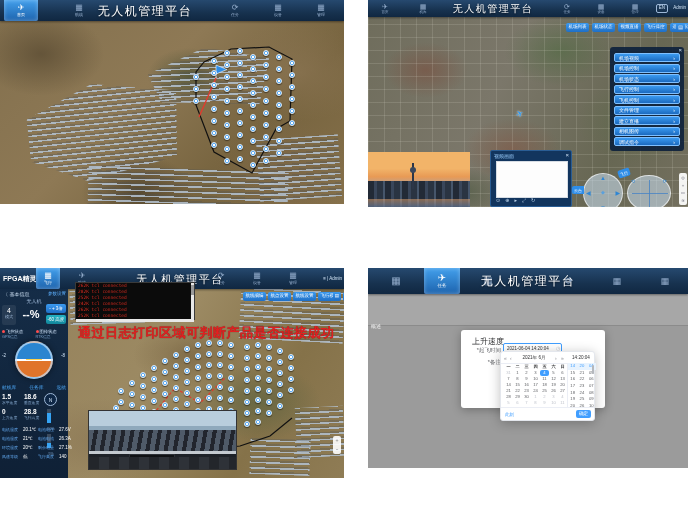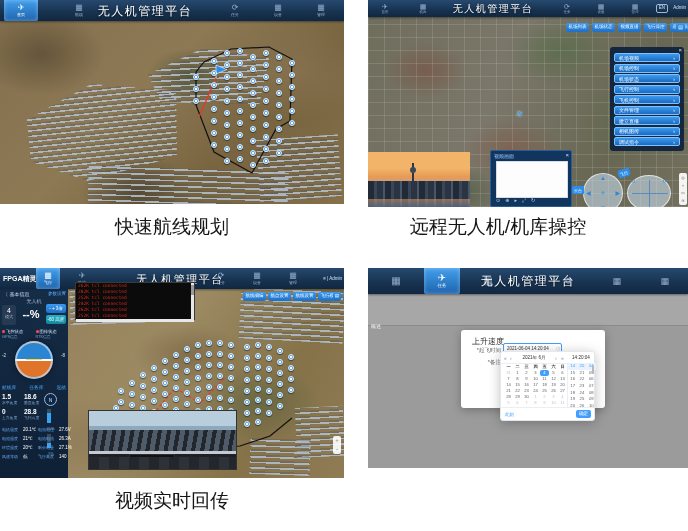--- a/index.html
+++ b/index.html
@@ -151,21 +151,20 @@
             <div class="ti" style="font-size:8px">▦</div>
             <div class="tl" style="font-size:4px">设备</div>
           </div>
           <div class="tab" style="width:34px;height:21px">
             <div class="ti" style="font-size:8px">▦</div>
             <div class="tl" style="font-size:4px">管理</div>
           </div>
         </div>
     </div>
   </section>
-  <div class="cap" style="left:0;top:214px;width:344px">快速航线规划</div>
 
   <section class="shot" id="shotB" style="left:368px;top:0;width:320px;height:207px">
     <div class="map" style="top:17px;height:190px;background:
         repeating-linear-gradient(90deg, rgba(222,220,206,.16) 0 1px, rgba(0,0,0,0) 1px 16px),
         repeating-linear-gradient(0deg, rgba(222,220,206,.16) 0 1px, rgba(0,0,0,0) 1px 13px),
         radial-gradient(60px 40px at 18% 28%, rgba(122,79,63,.6), rgba(0,0,0,0) 70%),
         radial-gradient(80px 50px at 60% 18%, rgba(79,106,65,.6), rgba(0,0,0,0) 70%),
         radial-gradient(70px 45px at 45% 70%, rgba(131,88,70,.6), rgba(0,0,0,0) 70%),
         radial-gradient(90px 60px at 85% 55%, rgba(92,107,74,.6), rgba(0,0,0,0) 70%),
         radial-gradient(50px 35px at 30% 92%, rgba(70,85,60,.6), rgba(0,0,0,0) 70%),
@@ -291,21 +290,20 @@
           </div>
           <div class="tab" style="width:26px;height:17px">
             <div class="ti" style="font-size:7px">▦</div>
             <div class="tl" style="font-size:3.5px">管理</div>
           </div>
         </div>
       <div style="position:absolute;right:20px;top:4px;border:1px solid #9db8d8;border-radius:2px;color:#cfe2f5;font-size:4.5px;padding:1px 2px;line-height:1">EN</div>
       <div style="position:absolute;right:2px;top:5px;color:#cfe2f5;font-size:4.5px">Admin</div>
     </div>
   </section>
-  <div class="cap" style="left:368px;top:214px;width:260px">远程无人机/机库操控</div>
 
   <section class="shot" id="shotC" style="left:0;top:268px;width:344px;height:210px">
     <div class="map" style="top:21px;height:189px;background:
         radial-gradient(90px 55px at 75% 60%, rgba(85,96,62,.6), rgba(0,0,0,0) 70%),
         radial-gradient(110px 60px at 30% 80%, rgba(138,118,84,.7), rgba(0,0,0,0) 70%),
         radial-gradient(80px 45px at 55% 35%, rgba(120,100,66,.7), rgba(0,0,0,0) 70%),
         linear-gradient(120deg,#94805a,#9c8a63 45%,#857249 75%,#8f7c55)">
       <div class="sol" style="left:70px;top:0;width:120px;height:34px;transform:rotate(-2deg)"></div>
       <div class="sol" style="left:240px;top:0;width:104px;height:52px;transform:rotate(3deg)"></div>
       <div class="sol" style="left:296px;top:118px;width:48px;height:50px;transform:rotate(-3deg)"></div>
@@ -454,20 +452,21 @@
           <div class="log-line">242K tcl connected</div>
           <div class="log-line">262K tcl connected</div>
           <div class="log-line">252K tcl connected</div>
         </div>
       <div style="position:absolute;right:0;top:0;bottom:0;width:3px;background:#e8e8e8">
           <div style="position:absolute;left:0;right:0;top:2px;height:10px;background:#9a9a9a"></div>
         </div>
       <div style="position:absolute;left:0;right:0;bottom:-3px;height:3px;background:#e8e8e8"></div>
     </div>
 
+    <div style="position:absolute;left:78px;top:56px;font-size:13px;font-weight:bold;color:#e02020;letter-spacing:.5px;z-index:26;text-shadow:0 0 1px rgba(90,0,0,.7);white-space:nowrap">通过日志打印区域可判断产品是否连接成功</div>
 
     <div id="sideC" style="position:absolute;left:0;top:21px;width:68px;height:189px;background:linear-gradient(180deg,rgba(14,40,70,.95),rgba(9,28,52,.96));z-index:24">
       <div style="position:absolute;left:3px;top:2px;font-size:5px;color:#cfe2f5">〈 基本信息</div>
       <div style="position:absolute;right:2px;top:2px;font-size:4.5px;color:#5db0ff">参数设置</div>
       <div style="position:absolute;left:0;right:0;top:9px;text-align:center;font-size:5px;color:#9fb9d8">无人机</div>
       <div style="position:absolute;left:2px;top:16px;width:14px;height:20px;background:rgba(255,255,255,.08);border-radius:2px;text-align:center">
         <div style="font-size:7px;color:#fff;margin-top:2px">4</div>
         <div style="font-size:4px;color:#9fb9d8">模式</div>
       </div>
       <div style="position:absolute;left:17px;top:19px;width:28px;text-align:center;font-size:11px;color:#fff;font-weight:bold">--%</div>
@@ -571,21 +570,20 @@
             <div class="tl" style="font-size:4px">设备</div>
           </div>
           <div class="tab" style="width:30px;height:21px">
             <div class="ti" style="font-size:8px">▦</div>
             <div class="tl" style="font-size:4px">管理</div>
           </div>
         </div>
       <div style="position:absolute;right:2px;top:8px;color:#cfe2f5;font-size:4.5px">≡ | Admin</div>
     </div>
   </section>
-  <div class="cap" style="left:0;top:488px;width:344px">视频实时回传</div>
 
   <section class="shot" id="shotD" style="left:368px;top:268px;width:320px;height:200px;background:#9b9b9b">
     <div style="position:absolute;left:0;right:0;top:26px;height:32px;background:#a7a7a7;border-bottom:1px solid rgba(120,120,120,.6)"></div>
     <div style="position:absolute;left:3px;top:55px;font-size:5px;color:#f2f2f2">概述</div>
 
     <div style="position:absolute;left:93px;top:62px;width:144px;height:78px;background:#fff;border-radius:3px;box-shadow:0 2px 10px rgba(0,0,0,.28)">
       <div style="position:absolute;left:11px;top:6px;font-size:8px;color:#303133">上升速度</div>
       <div style="position:absolute;left:4px;top:17px;width:36px;text-align:right;font-size:5.5px;color:#606266">*起飞时间</div>
       <input readonly="" style="position: absolute; left: 42px; top: 13px; width: 59px; height: 10px; border: 1px solid rgb(64, 158, 255); border-radius: 2px; font-size: 4.5px; color: rgb(51, 51, 51); padding: 0px 8px 0px 3px; font-family: &quot;Liberation Sans&quot;, sans-serif; background: rgb(255, 255, 255);" value="2021-06-04 14:20:04">
       <div style="position:absolute;left:95px;top:15px;font-size:5px;color:#c0c4cc">◷</div>

